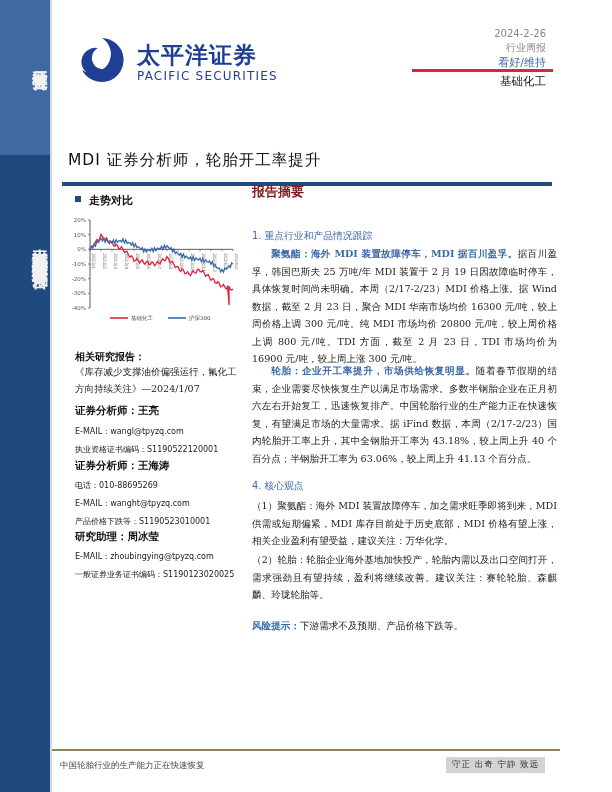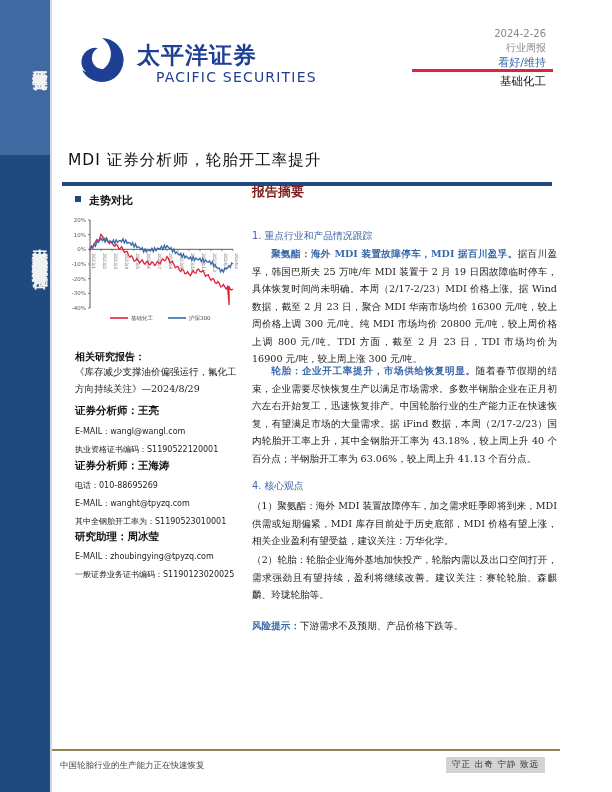--- a/index.html
+++ b/index.html
@@ -26,21 +26,21 @@
   .sidebar-rule { position: absolute; left: 50px; top: 0; width: 2px; height: 792px; background: #d0d8e4; }
 
   
   .logo { position: absolute; left: 64px; top: 10px; width: 60px; height: 90px; }
   .brand-cn {
     position: absolute; left: 137px; top: 40px; font-family: "DejaVu Sans", sans-serif;
     font-weight: bold; font-size: 23px; color: #1f3f95; letter-spacing: 1px;
   }
   .brand-en {
     position: absolute; left: 137px; top: 69px; font-family: "DejaVu Sans", sans-serif;
-    font-size: 14px; color: #1f3f95; letter-spacing: 1.2px; margin-left: 19px;
+    font-size: 12px; color: #1f3f95; letter-spacing: 1.2px;
   }
 
   
   .hdr-date { position: absolute; right: 66px; top: 28px; font-family: "DejaVu Sans", sans-serif; font-size: 10px; color: #888; }
   .hdr-type { position: absolute; right: 66px; top: 41px; font-family: "DejaVu Sans", sans-serif; font-size: 10px; color: #888; }
   .hdr-rating { position: absolute; right: 66px; top: 55px; font-family: "DejaVu Sans", sans-serif; font-size: 11px; color: #3a68a8; }
   .hdr-redline { position: absolute; left: 412px; top: 69px; width: 141px; height: 3px; background: #e0223b; }
   .hdr-sector { position: absolute; right: 66px; top: 74px; font-family: "DejaVu Sans", sans-serif; font-size: 11.5px; color: #111; }
 
   
@@ -159,30 +159,30 @@
     <text x="177" y="43.33333333333333" font-size="4.5" fill="#777" font-family="DejaVu Sans, sans-serif" transform="rotate(90 177 43.33333333333333)">2024/2</text>
     <path d="M32.0 39.3L33.4 35.8L34.8 36.5L36.1 36.1L37.5 31.8L38.9 29.6L40.3 30.8L41.6 29.0L43.0 24.5L44.4 26.3L45.8 29.8L47.1 29.2L48.5 27.9L49.9 30.9L51.3 33.5L52.6 31.9L54.0 31.8L55.4 35.3L56.8 36.3L58.1 34.2L59.5 35.4L60.9 38.9L62.3 38.4L63.6 36.7L65.0 39.3L66.4 42.5L67.8 41.5L69.1 41.4L70.5 45.3L71.9 47.3L73.3 45.8L74.6 47.1L76.0 51.2L77.4 50.8L78.8 48.5L80.1 50.3L81.5 53.0L82.9 51.3L84.3 49.9L85.6 52.8L87.0 54.2L88.4 51.7L89.8 51.5L91.1 54.5L92.5 54.3L93.9 51.7L95.3 53.0L96.6 55.7L98.0 54.2L99.4 51.4L100.8 52.9L102.1 53.6L103.5 50.3L104.9 48.7L106.3 50.8L107.6 50.2L109.0 46.6L110.4 48.5L111.8 52.5L113.1 52.4L114.5 51.4L115.9 54.6L117.3 57.7L118.6 56.6L120.0 56.7L121.4 60.1L122.8 61.4L124.1 59.2L125.5 60.2L126.9 63.7L128.3 63.5L129.6 61.7L131.0 64.0L132.4 65.6L133.8 62.9L135.1 60.8L136.5 62.8L137.9 63.2L139.3 59.8L140.6 59.1L142.0 61.4L143.4 61.9L144.8 60.3L146.1 62.7L147.5 66.2L148.9 65.4L150.3 64.6L151.6 68.0L153.0 70.4L154.4 68.7L155.8 69.0L157.1 72.7L158.5 73.5L159.9 71.6L161.3 73.4L162.6 76.9L164.0 76.3L165.4 74.5L166.8 76.9L168.1 79.0L169.5 76.8L171.2 95.1L170.9 76.1L172.3 79.3L173.6 80.0L175.0 78.9" fill="none" stroke="#e0223b" stroke-width="1.3"></path>
     <path d="M32.0 39.3L33.4 37.2L34.8 38.2L36.1 33.6L37.5 36.1L38.9 31.4L40.3 32.5L41.6 30.3L43.0 28.3L44.4 30.8L45.8 28.0L47.1 32.1L48.5 28.9L49.9 31.9L51.3 31.1L52.6 31.0L54.0 33.3L55.4 30.0L56.8 33.5L58.1 29.8L59.5 32.3L60.9 30.8L62.3 30.4L63.6 32.0L65.0 28.8L66.4 33.0L67.8 29.9L69.1 33.3L70.5 32.4L71.9 32.8L73.3 35.0L74.6 32.7L76.0 36.8L77.4 33.9L78.8 37.6L80.1 36.7L81.5 37.5L82.9 39.7L84.3 37.7L85.6 42.0L87.0 39.0L88.4 41.9L89.8 39.9L91.1 40.0L92.5 41.1L93.9 38.3L95.3 41.6L96.6 37.7L98.0 40.7L99.4 38.3L100.8 38.4L102.1 39.2L103.5 36.3L104.9 39.4L106.3 35.3L107.6 38.2L109.0 35.7L110.4 37.2L111.8 39.1L113.1 37.6L114.5 41.9L115.9 39.1L117.3 43.4L118.6 42.0L120.0 43.8L121.4 45.1L122.8 43.4L124.1 47.2L125.5 44.1L126.9 48.0L128.3 46.1L129.6 47.7L131.0 48.8L132.4 46.9L133.8 50.3L135.1 46.8L136.5 50.5L137.9 48.0L139.3 49.4L140.6 50.0L142.0 48.3L143.4 51.8L144.8 48.4L146.1 52.4L147.5 50.0L148.9 51.7L150.3 52.3L151.6 50.9L153.0 54.3L154.4 51.7L155.8 56.4L157.1 54.7L158.5 57.3L159.9 58.5L161.3 58.0L162.6 61.9L164.0 59.4L165.4 62.2L166.8 58.3L168.1 59.1L169.5 58.0L170.9 55.6L172.3 57.5L173.6 53.0L175.0 54.0" fill="none" stroke="#3a68a8" stroke-width="1.3"></path>
     <line x1="52" y1="108" x2="70" y2="108" stroke="#e0223b" stroke-width="1.6"></line>
     <text x="73" y="110" font-size="5.5" fill="#444" font-family="DejaVu Serif, serif">基础化工</text>
     <line x1="110" y1="108" x2="128" y2="108" stroke="#3a68a8" stroke-width="1.6"></line>
     <text x="131" y="110" font-size="5.5" fill="#444" font-family="DejaVu Serif, serif">沪深300</text>
   </svg>
 
 <div class="related-head">相关研究报告：</div>
-<div class="related-body">《库存减少支撑油价偏强运行，氟化工方向持续关注》—2024/8/29</div>
+<div class="related-body">《库存减少支撑油价偏强运行，氟化工方向持续关注》—2024/1/07</div>
 
 <div class="lab" style="top:404px">证券分析师：王亮</div>
-<div class="small" style="top:426px">E-MAIL：wangl@wangl.com</div>
+<div class="small" style="top:426px">E-MAIL：wangl@tpyzq.com</div>
 <div class="small" style="top:444px">执业资格证书编码：S1190522120001</div>
 
 <div class="lab" style="top:459px">证券分析师：王海涛</div>
 <div class="small" style="top:480px">电话：010-88695269</div>
 <div class="small" style="top:498px">E-MAIL：wanght@tpyzq.com</div>
-<div class="small" style="top:516px">其中全钢胎开工率为：S1190523010001</div>
+<div class="small" style="top:516px">产品价格下跌等：S1190523010001</div>
 
 <div class="lab" style="top:530px">研究助理：周冰莹</div>
 <div class="small" style="top:551px">E-MAIL：zhoubingying@tpyzq.com</div>
 <div class="small" style="top:569px">一般证券业务证书编码：S1190123020025</div>
 
 <div class="summary-title">报告摘要</div>
 <div class="sec" style="top:230px">1. 重点行业和产品情况跟踪</div>
 <div class="para indent" style="top:245px">
   <span class="hl">聚氨酯：海外 MDI 装置故障停车，MDI 据百川盈孚。</span><span>据百川盈孚，韩国巴斯夫 25 万吨/年 MDI 装置于 2 月 19 日因故障临时停车，具体恢复时间尚未明确。本周（2/17-2/23）MDI 价格上涨。据 Wind 数据，截至 2 月 23 日，聚合 MDI 华南市场均价 16300 元/吨，较上周价格上调 300 元/吨。纯 MDI 市场均价 20800 元/吨，较上周价格上调 800 元/吨。TDI 方面，截至 2 月 23 日，TDI 市场均价为 16900 元/吨，较上周上涨 300 元/吨。</span>
 </div>

